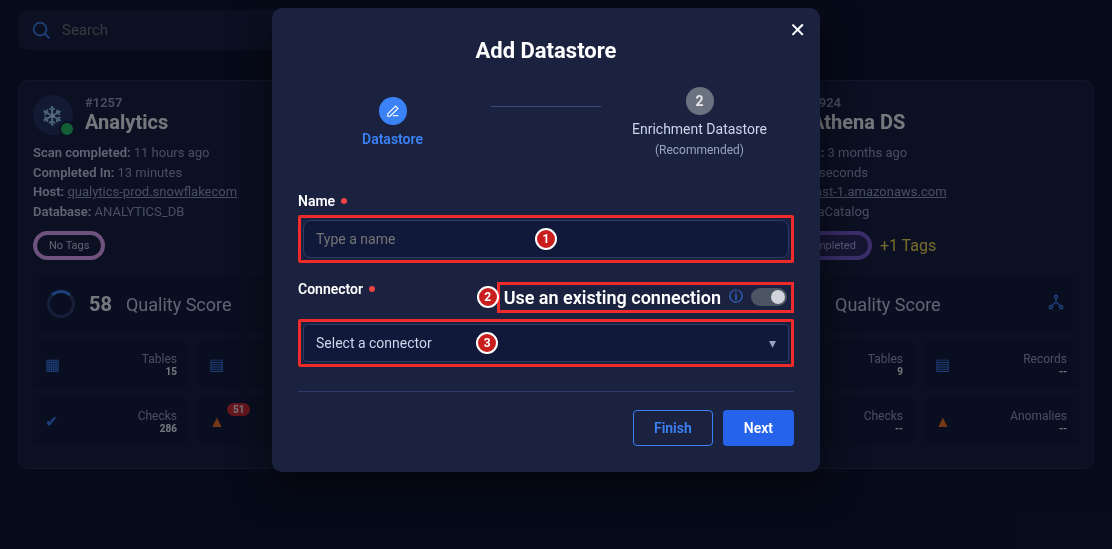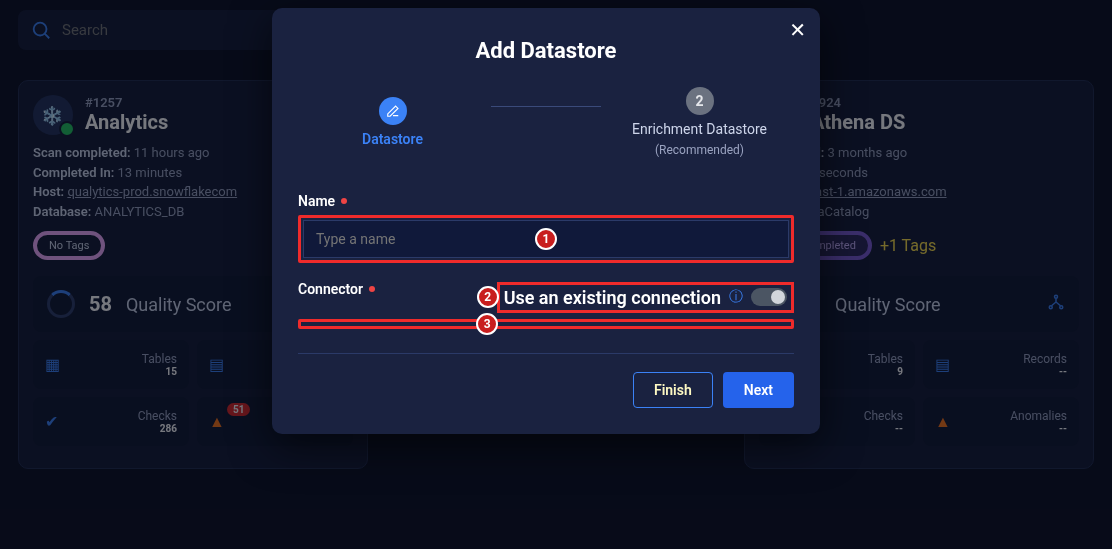--- a/index.html
+++ b/index.html
@@ -120,21 +120,21 @@
   .red-callout {
     position:absolute; width:22px; height:22px; border-radius:50%;
     background:#c81e1e; color:#fff; font-size:12px; font-weight:700;
     display:flex; align-items:center; justify-content:center;
     border:2px solid #fff;
     z-index:5;
   }
 
   .name-input {
     width:100%; height:38px; background:#10193a; border:1px solid #2b3a68;
-    border-radius:0; padding:0 12px; color:#cdd5ea; font-size:14px; outline:none;
+    border-radius:8px; padding:0 12px; color:#cdd5ea; font-size:14px; outline:none;
   }
 
   .conn-row { display:flex; align-items:center; justify-content:space-between; margin-bottom:6px; }
   .conn-toggle-wrap { display:flex; align-items:center; gap:8px; border:3px solid #ef2b2b; padding:2px 4px; position:relative; }
   .info-icon { color:#3b82f6; font-size:14px; }
   .toggle {
     width:36px; height:18px; border-radius:10px; background:#4b5563; position:relative;
   }
   .toggle::after {
     content:''; position:absolute; width:14px; height:14px; border-radius:50%;
@@ -148,21 +148,21 @@
   }
   .caret { color:#9aa3c0; }
 
   .modal-hr { border:none; border-top:1px solid #2b3a68; margin:24px 0 18px; }
 
   .modal-actions { display:flex; justify-content:flex-end; gap:10px; }
   .btn {
     height:36px; padding:0 20px; border-radius:4px; font-size:14px; font-weight:600;
     cursor:pointer; border:1px solid transparent;
   }
-  .btn.outline { background:transparent; color:#fef9c3; border-color:#3b82f6; }
+  .btn.outline { background:transparent; color:#3b82f6; border-color:#3b82f6; }
   .btn.primary { background:#2563eb; color:#fff; }
 </style>
 </head>
 <body>
 
 <div class="searchbar">
   <svg width="22" height="22" viewBox="0 0 24 24" fill="none" stroke="#3b82f6" stroke-width="2">
       <circle cx="11" cy="11" r="7"></circle>
       <line x1="21" y1="21" x2="16" y2="16"></line>
     </svg>
@@ -323,20 +323,24 @@
     <div class="conn-toggle-wrap">
       <span class="red-callout" style="left:-12px; top:50%; transform:translate(-50%,-50%)">2</span>
       <span style="font-size:18px; font-weight:600; color:#fff">Use an existing connection</span>
       <span class="info-icon">ⓘ</span>
       <div class="toggle"></div>
     </div>
   </div>
 
   <div class="redbox">
     <span class="red-callout" style="left:38%; top:50%; transform:translate(-50%,-50%)">3</span>
+    <div class="select-box">
+      <span>Select a connector</span>
+      <span class="caret">▾</span>
+    </div>
   </div>
 
   <hr class="modal-hr">
 
   <div class="modal-actions">
     <button class="btn outline">Finish</button>
     <button class="btn primary">Next</button>
   </div>
 </div>
 

